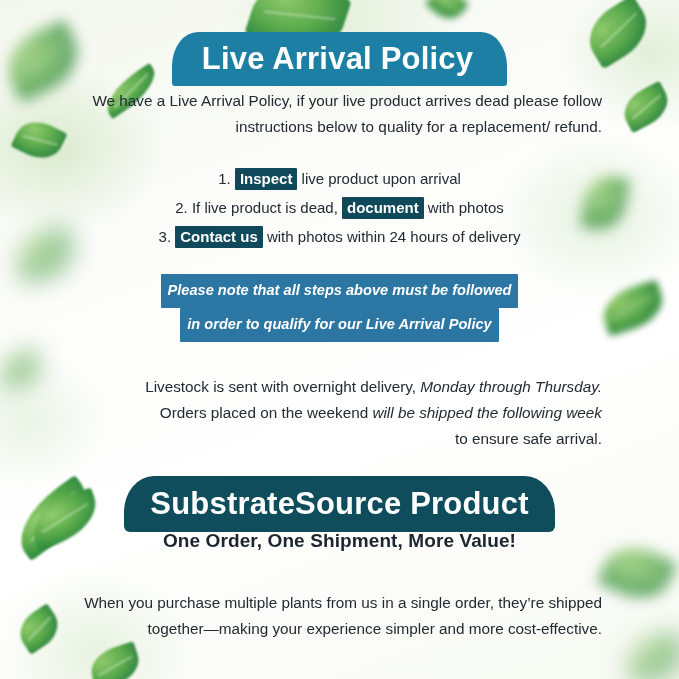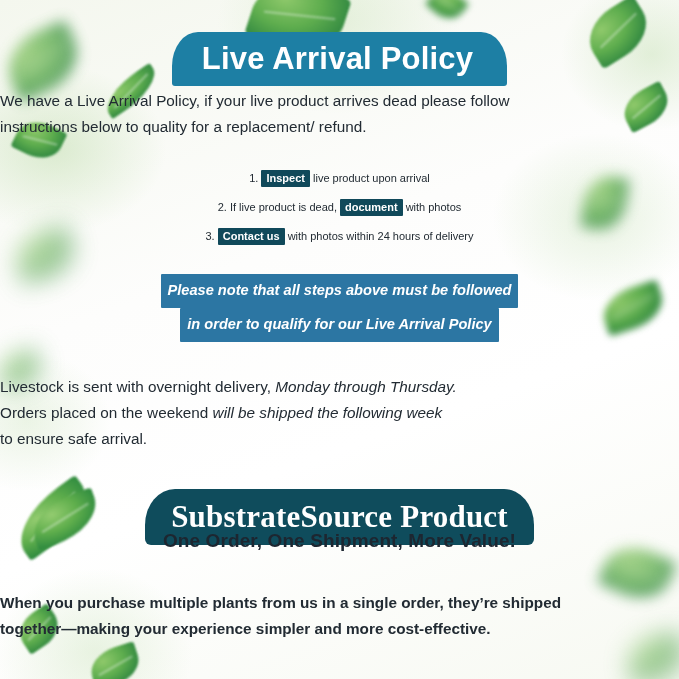--- a/index.html
+++ b/index.html
@@ -88,34 +88,34 @@
     font-size: 31px;
     padding: 12px 26px 13px 26px;
     border-radius: 30px 30px 6px 6px / 36px 36px 6px 6px;
   }
 
   
   .para {
     position: absolute;
     left: 0;
     width: 602px;
-    text-align: left;
+    text-align: right;
     color: #222b33;
     font-size: 15.3px;
     line-height: 26px;
   }
   .para i { font-style: italic; }
 
   .list {
     position: absolute;
     left: 0;
     width: 679px;
     text-align: center;
     color: #222b33;
-    font-size: 11px;
+    font-size: 15px;
     line-height: 29px;
   }
   .list .row { white-space: nowrap; }
 
   .hl {
     background: #10495a;
     color: #ffffff;
     font-weight: bold;
     padding: 2px 5px 3px 5px;
     border-radius: 1px;
@@ -212,24 +212,24 @@
   <div class="para" style="top:374px;">
     <div>
       <span>Livestock is sent with overnight delivery, </span><i>Monday through Thursday.</i>
     </div>
     <div>
       <span>Orders placed on the weekend </span><i>will be shipped the following week</i>
     </div>
     <div>to ensure safe arrival.</div>
   </div>
 
-  <div class="banner-wrap" style="top:489px;font-family:Liberation Serif, serif;">
+  <div class="banner-wrap" style="top:476px;">
     <span class="banner banner-2">SubstrateSource Product</span>
   </div>
 
   <div class="subhead" style="top:530px;">One Order, One Shipment, More Value!</div>
 
-  <div class="para" style="top:590px;font-weight:bold;">
+  <div class="para" style="top:590px;">
     <div>When you purchase multiple plants from us in a single order, they’re shipped</div>
     <div>together—making your experience simpler and more cost-effective.</div>
   </div>
 
 </div>
 
 </body></html>

